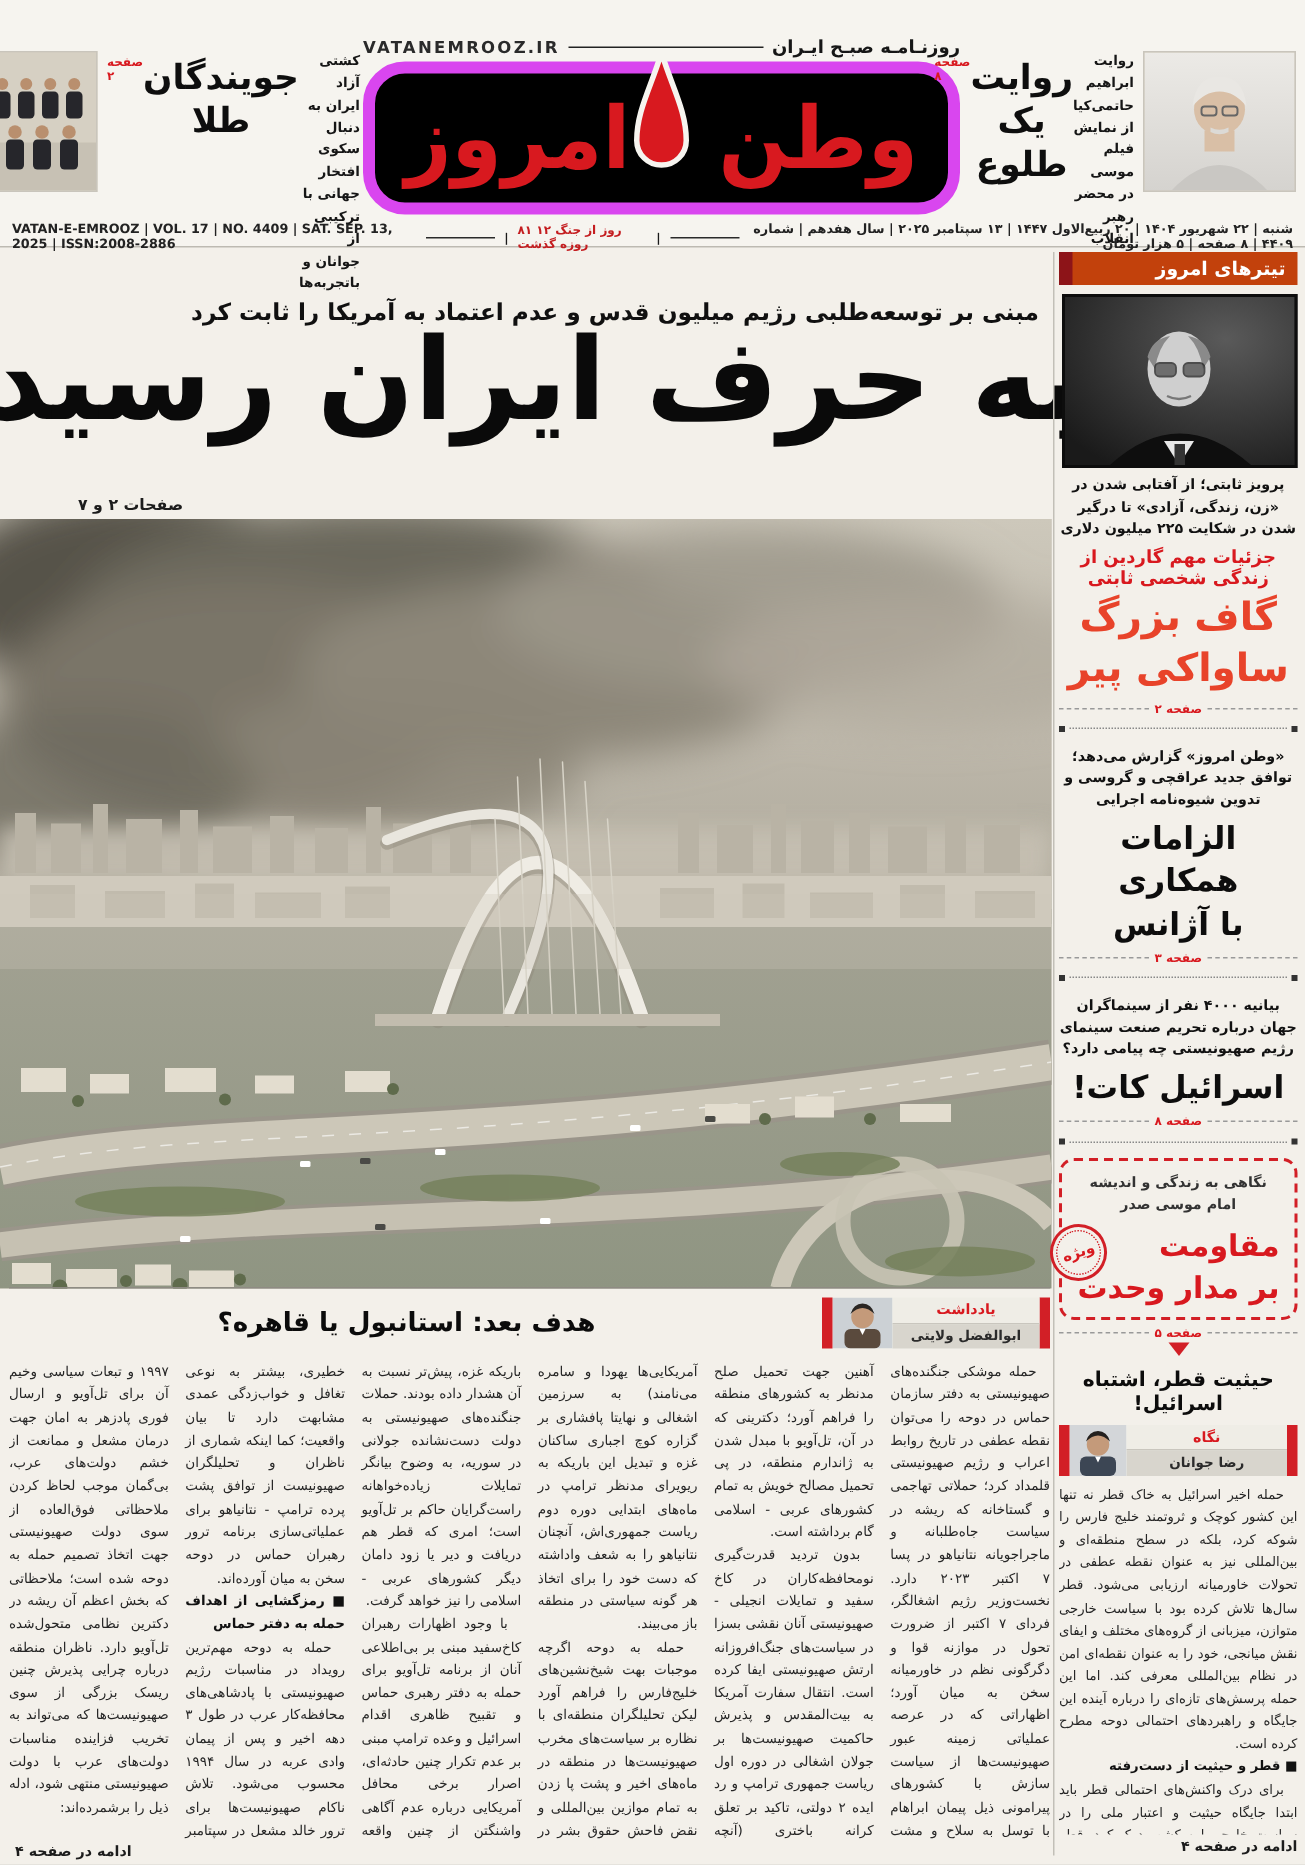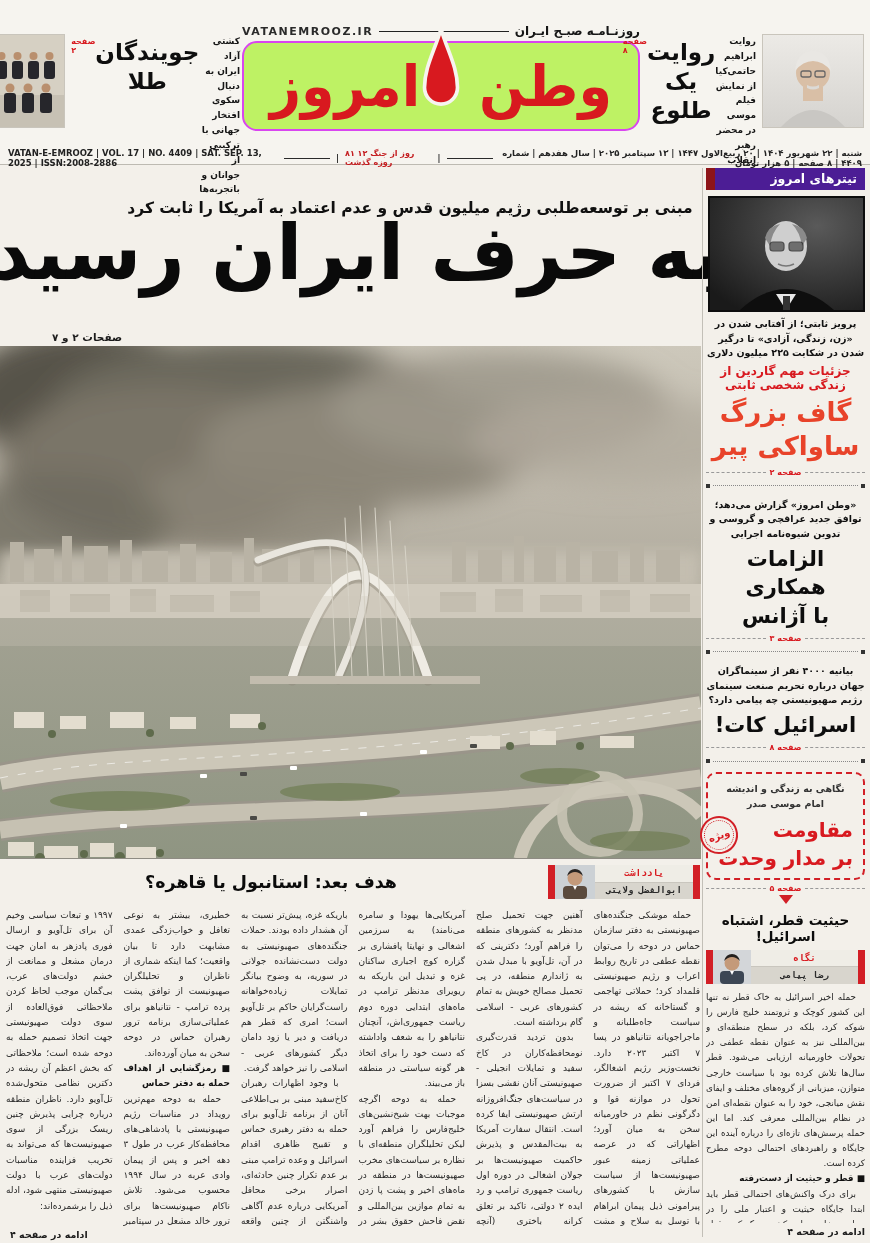--- a/index.html
+++ b/index.html
@@ -14,40 +14,40 @@
   .promo .txt{flex:1;display:flex;}
   .promo .kick{font-size:9px;font-weight:bold;text-align:right;line-height:1.65;color:#161616;}
   .promo .ttl{font-size:23px;font-weight:900;text-align:center;line-height:1.25;margin-top:4px;color:#0e0e0e;}
   .promo .ptag{font-size:8px;font-weight:bold;color:#d8191f;margin-top:3px;text-align:left;}
   .pphoto{border:1px solid #c9c5bc;background:#d6d0c3;flex:none;}
   .logoArea{position:absolute;left:242px;top:24px;width:398px;}
   .mastTop{display:flex;align-items:center;gap:6px;font-weight:bold;}
   .mastTop .en{font-size:11px;letter-spacing:1.5px;color:#2a2a2a;}
   .mastTop .fa{font-size:12px;color:#161616;}
   .mastTop .ln{flex:1;border-top:1.5px solid #222;height:0;}
-  .logoFrame{margin-top:3px;height:86px;border:2px solid #d946ef;border-radius:15px;
-             display:flex;align-items:center;justify-content:center;position:relative;background:#bef264;}
+  .logoFrame{margin-top:3px;height:86px;border:8px solid #d946ef;border-radius:28px;
+             display:flex;align-items:center;justify-content:center;position:relative;background:#000000;}
   .logoText{font-size:54px;font-weight:900;color:#d8191f;word-spacing:40px;direction:rtl;transform:scaleY(1.06);white-space:nowrap;}
   .logoDrop{position:absolute;left:50%;top:-16px;transform:translateX(-50%);}
   .dateRow{position:absolute;top:148px;left:8px;right:8px;display:flex;justify-content:space-between;align-items:center;
            font-size:8.5px;font-weight:bold;color:#222;}
   .counter{display:flex;align-items:center;gap:6px;font-size:8px;color:#c41d20;}
   .counter::before,.counter::after{content:"";width:64px;border-top:1px solid #2a2a2a;}
   .counter .brk{color:#1a1a1a;}
   
   .kickerMain{position:absolute;top:171px;left:110px;width:600px;text-align:center;
               font-size:15.5px;font-weight:bold;line-height:1.62;color:#101010;}
   .headlineMain{position:absolute;top:204px;left:28px;width:694px;text-align:center;
                 font-size:76px;font-weight:900;line-height:1.3;color:#0a0a0a;white-space:nowrap;}
   .pagesNote{position:absolute;top:331px;left:52px;font-size:10.5px;font-weight:bold;}
   .leadPhoto{position:absolute;top:346px;left:0;width:701px;height:513px;background:#b9b3a6;}
   .vrule{position:absolute;left:702px;top:168px;bottom:6px;width:1px;background:#c2bfb7;}
   
   .sidebar{position:absolute;left:706px;top:168px;width:159px;height:1069px;display:flex;flex-direction:column;}
-  .sbBanner{background:#4c1d95;color:#fff;font-size:12.5px;font-weight:900;text-align:right;
+  .sbBanner{background:#c2410c;color:#fff;font-size:12.5px;font-weight:900;text-align:right;
             padding:3px 8px 4px;position:relative;}
   .sbBanner::after{content:"";position:absolute;left:0;top:0;bottom:0;width:9px;background:#8d1418;}
   .sbPhoto{margin-top:6px;border:2px solid #0d0d0d;background:#222;}
   .sbKick{font-size:9.5px;font-weight:bold;text-align:center;line-height:1.55;margin-top:5px;color:#111;}
   .sbRed{font-size:12px;font-weight:900;text-align:center;color:#d8191f;margin-top:3px;}
   .sbTitleRed{font-size:26px;font-weight:900;text-align:center;line-height:1.3;color:#e8432a;margin-top:4px;}
   .sbTitle{font-size:21px;font-weight:900;text-align:center;line-height:1.35;color:#0d0d0d;margin-top:3px;}
   .ptagline{display:flex;align-items:center;gap:4px;margin-top:4px;}
   .ptagline::before,.ptagline::after{content:"";flex:1;border-top:1px dashed #999;}
   .ptagline b{font-size:8px;color:#d8191f;font-weight:bold;}
@@ -57,21 +57,21 @@
   .spBox{position:relative;border:2px dashed #d21f26;border-radius:10px;padding:8px 10px 6px;margin-top:4px;}
   .spBox .sbKick{color:#333;margin-top:0;}
   .spBox .spTtl{font-size:20px;font-weight:900;text-align:right;line-height:1.4;color:#d8191f;margin-top:4px;}
   .stamp{position:absolute;left:-8px;top:42px;width:34px;height:34px;border:2px solid #d21f26;border-radius:50%;
          background:#f3f0ea;display:flex;align-items:center;justify-content:center;transform:rotate(-18deg);}
   .stamp::before{content:"";position:absolute;inset:2px;border:1px dotted #d21f26;border-radius:50%;}
   .stamp b{font-size:10px;color:#d8191f;}
   .spPointer{width:0;height:0;border-left:7px solid transparent;border-right:7px solid transparent;
              border-top:9px solid #d21f26;margin:2px auto 0;}
   .opTitle{font-size:13.5px;font-weight:900;text-align:center;margin-top:8px;color:#0c0c0c;}
-  .authbox{display:flex;align-items:stretch;height:34px;margin-top:6px;direction:rtl;font-family:Liberation Mono, monospace;}
+  .authbox{display:flex;align-items:stretch;height:34px;margin-top:6px;direction:rtl;}
   .authbox .bar{width:7px;background:#d21f26;flex:none;}
   .authbox .labels{flex:1;display:flex;flex-direction:column;}
   .authbox .lab{flex:1;background:#efede6;color:#d8191f;font-size:9.5px;font-weight:900;
                 display:flex;align-items:center;justify-content:center;border-bottom:1px solid #c9c6be;}
   .authbox .nam{flex:1;background:#d8d5cd;color:#2b2b2b;font-size:9px;font-weight:bold;
                 display:flex;align-items:center;justify-content:center;}
   .authbox .ph{flex:none;}
   .opBody{flex:1;overflow:hidden;margin-top:6px;font-size:8.8px;line-height:1.72;text-align:justify;color:#262626;}
   .opBody p,.artBody p{margin:0;text-indent:9px;}
   .opBody p.sub,.artBody p.sub{text-indent:0;font-weight:bold;color:#111;}
@@ -408,21 +408,21 @@
     <div class="ptagline">
         <b>صفحه ۵</b>
       </div>
     <div class="spPointer"></div>
 
     <div class="opTitle">حیثیت قطر، اشتباه اسرائیل!</div>
     <div class="authbox">
       <div class="bar"></div>
       <div class="labels">
         <div class="lab">نگاه</div>
-        <div class="nam">رضا پیامی</div>
+        <div class="nam">رضا جوانان</div>
       </div>
       <svg class="ph" width="38" height="34" viewBox="0 0 38 34">
         <rect width="38" height="34" fill="#d3d6d9"></rect>
         <circle cx="19" cy="13" r="7.5" fill="#c49a7a"></circle>
         <path d="M11 11 Q13 4 19 4 Q25 4 27 11 Q23 7 19 7 Q15 7 11 11 Z" fill="#23201e"></path>
         <rect x="7" y="21" width="24" height="13" rx="4" fill="#3c4654"></rect>
         <path d="M17 21 L19 25 L21 21 Z" fill="#fff"></path>
       </svg>
       <div class="bar"></div>
     </div>

